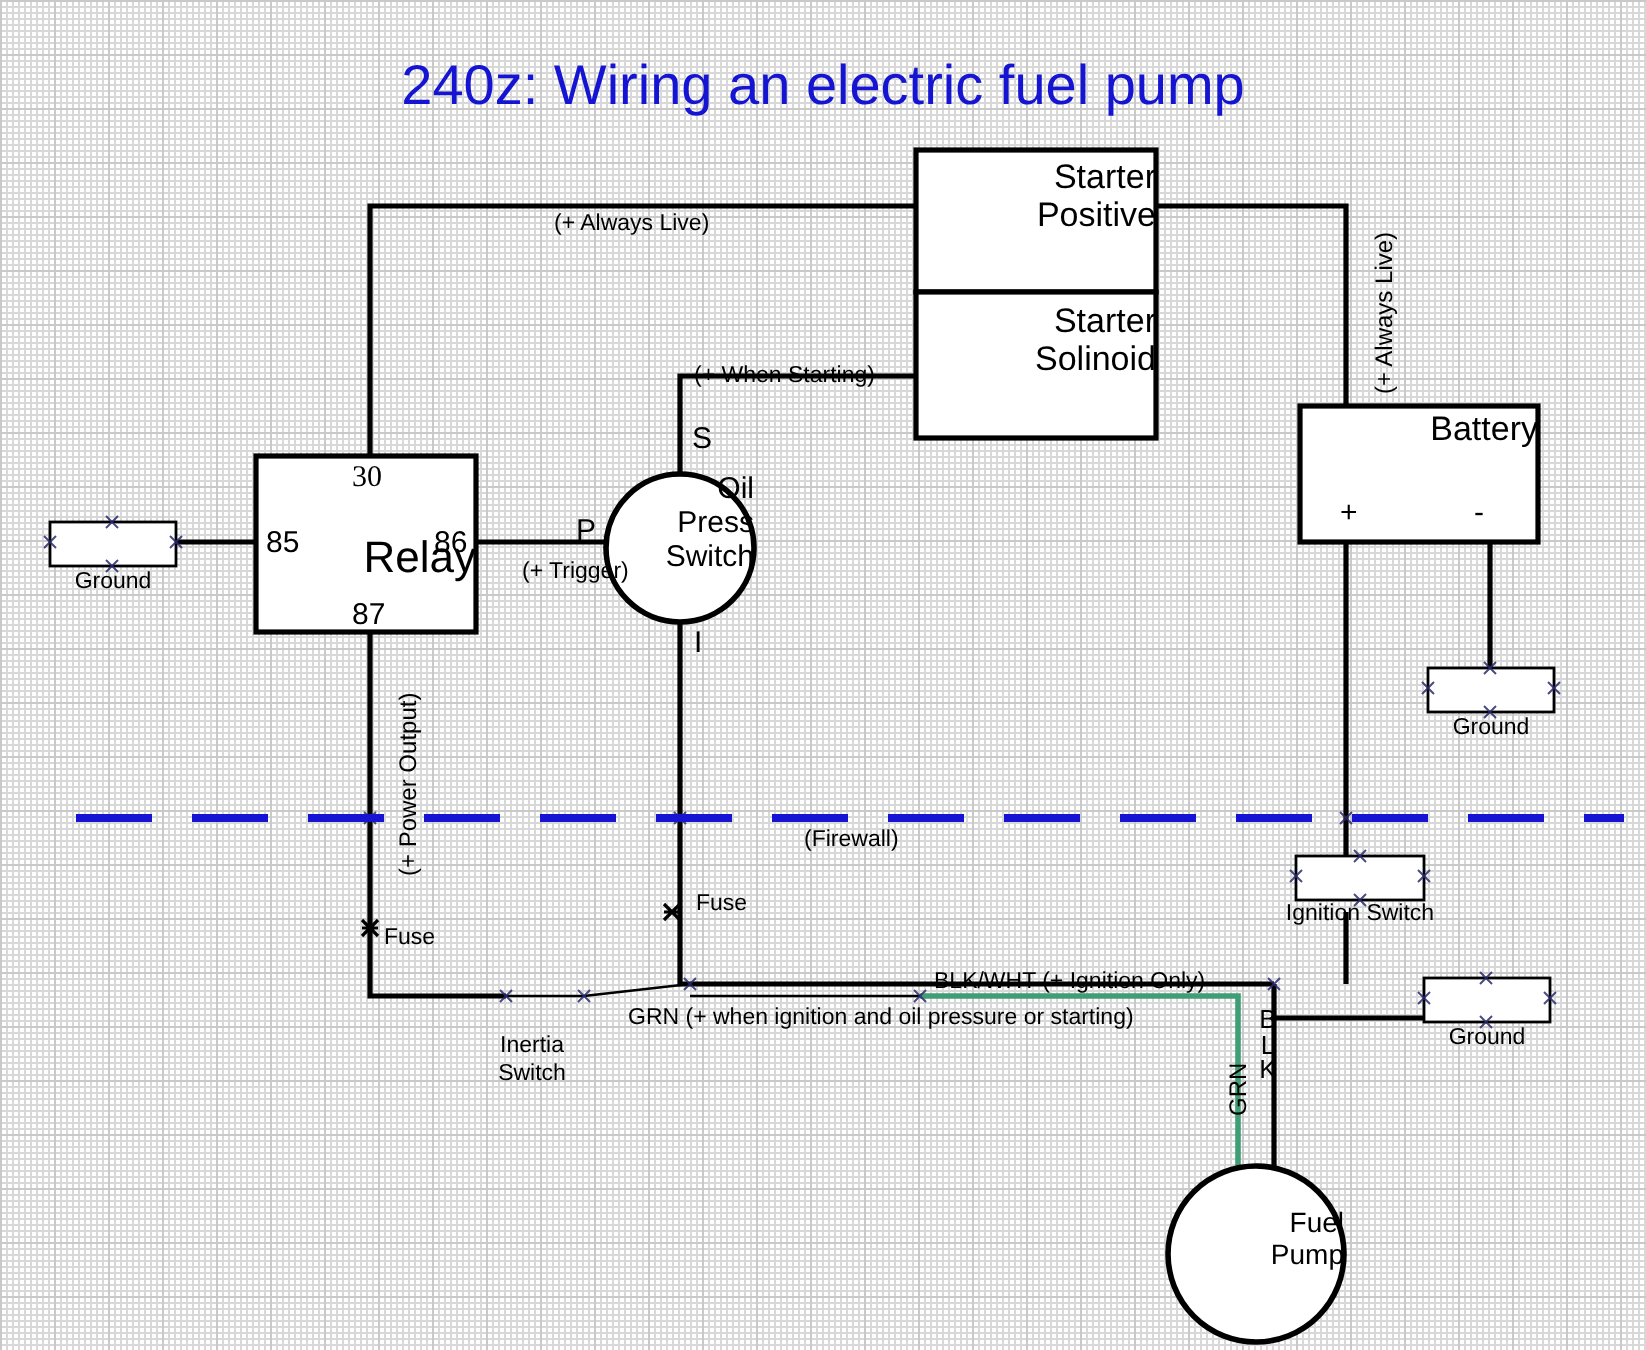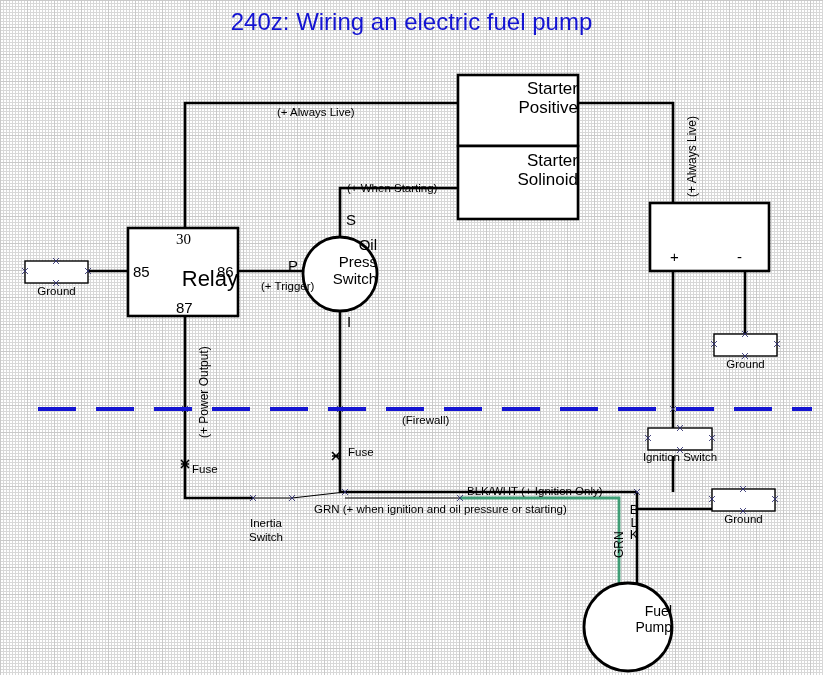--- a/index.html
+++ b/index.html
@@ -29,25 +29,25 @@
   }
   #svgroot {
     position: absolute;
     left: 0; top: 0;
     width: 823px;
     height: 675px;
   }
   .ttl {
     position: absolute;
     left: 0;
-    top: 8px;
+    top: 27px;
     width: 823px;
     text-align: center;
     color: #1414d2;
-    font-size: 24px;
+    font-size: 28px;
     font-family: "Liberation Sans", sans-serif;
     letter-spacing: 0px;
   }
   .lbl {
     position: absolute;
     font-family: "Liberation Sans", sans-serif;
     font-size: 12px;
     color: #000000;
     white-space: nowrap;
     line-height: 1.05;
@@ -189,20 +189,21 @@
   <div class="boxtxt" style="left:458px; top:79px; width:120px;">
     <div>Starter</div>
     <div>Positive</div>
   </div>
 
   <div class="boxtxt" style="left:458px; top:151px; width:120px;">
     <div>Starter</div>
     <div>Solinoid</div>
   </div>
 
+  <div class="boxtxt" style="left:650px; top:205px; width:119px;">Battery</div>
   <div class="lbl mid" style="left:670px; top:249px;">+</div>
   <div class="lbl mid" style="left:737px; top:249px;">-</div>
 
   <div class="boxtxt" style="left:128px; top:267px; width:110px; font-size:22px;">Relay</div>
   <div class="lbl mid" style="left:176px; top:232px;font-family:Liberation Serif, serif;">30</div>
   <div class="lbl mid" style="left:176px; top:300px;">87</div>
   <div class="lbl mid" style="left:133px; top:264px;">85</div>
   <div class="lbl mid" style="left:217px; top:264px;">86</div>
 
   <div class="boxtxt" style="left:303px; top:237px; width:74px; font-size:15px;">

